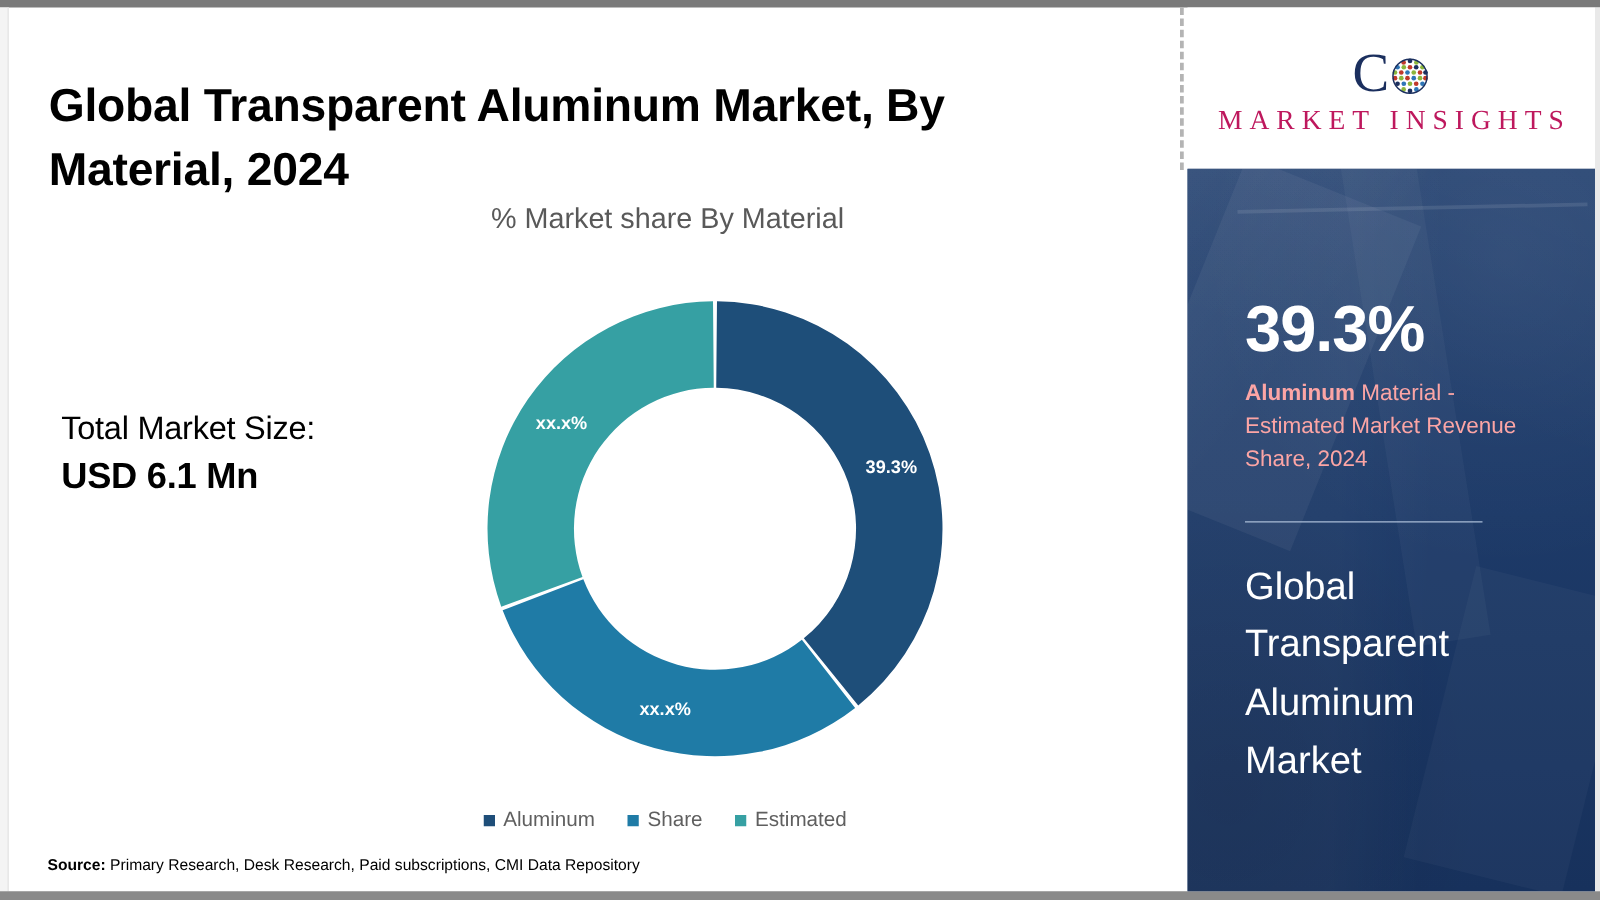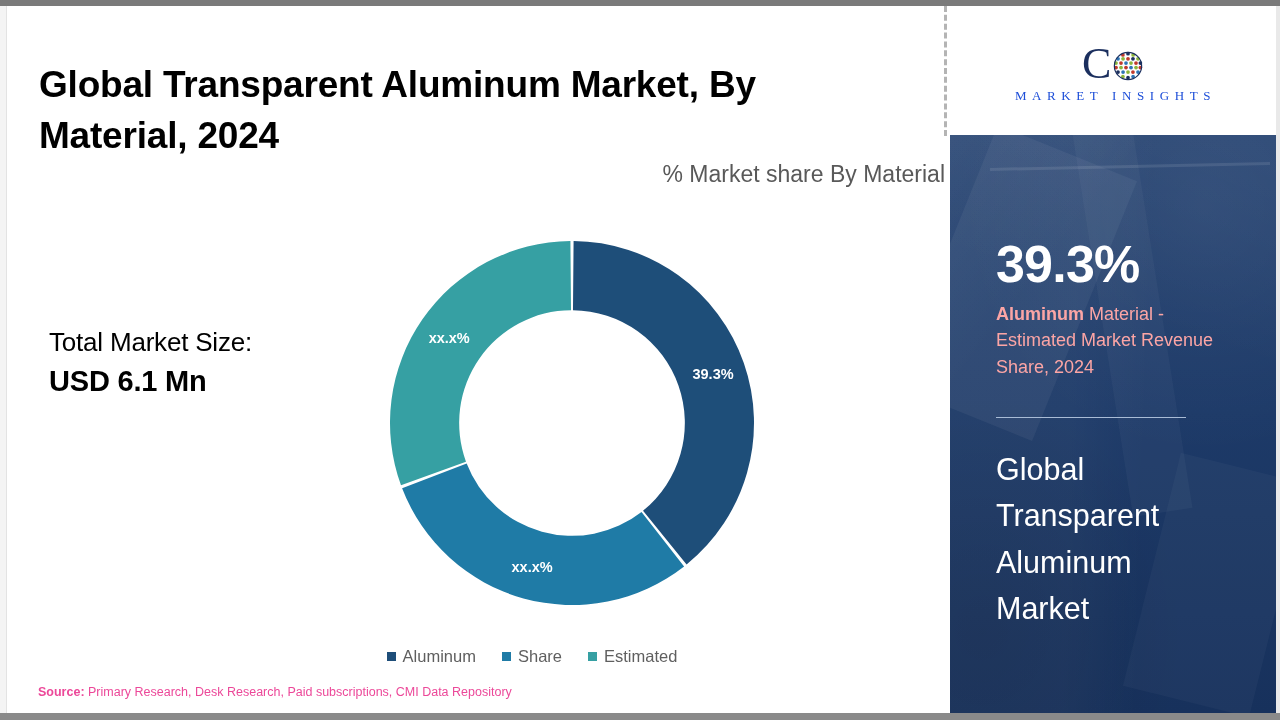--- a/index.html
+++ b/index.html
@@ -68,21 +68,21 @@
     line-height: 1.38;
     letter-spacing: -0.2px;
     color: #000000;
     margin-top: 27px;
   }
 
   .chart-subtitle {
     position: absolute;
     left: 0; top: 155px;
     width: 938px;
-    text-align: right;
+    text-align: center;
     font-size: 23px;
     color: #595959;
     padding-left: 116px;
   }
 
   .market-size {
     position: absolute;
     left: 18px; top: 318px;
     width: 330px;
     margin-left: 24px;
@@ -140,21 +140,21 @@
   .legend-text {
     font-size: 16.5px;
     color: #5f5f5f;
   }
 
   
   .source-line {
     position: absolute;
     left: 31px; bottom: 14px;
     font-size: 12.5px;
-    color: #ec4899;
+    color: #000000;
     white-space: nowrap;
   }
   .source-line b { font-weight: bold; }
 
   
   .brand-box {
     position: absolute;
     left: 950px; top: 6px;
     width: 326px; height: 129px;
     background: #ffffff;
@@ -178,22 +178,22 @@
   }
   .logo-globe {
     width: 30px; height: 30px;
     margin: 0 1px;
     position: relative;
     top: 2px;
   }
   .logo-row2 {
     text-align: center;
     font-family: "Liberation Serif", serif;
-    font-size: 13px;
-    color: #1d4ed8;
+    font-size: 22px;
+    color: #be185d;
     letter-spacing: 5.6px;
     padding-left: 5px;
     margin-top: 2px;
   }
 
   .side-panel {
     position: absolute;
     left: 950px; top: 135px;
     width: 326px; height: 578px;
     background: #1d3a68;

